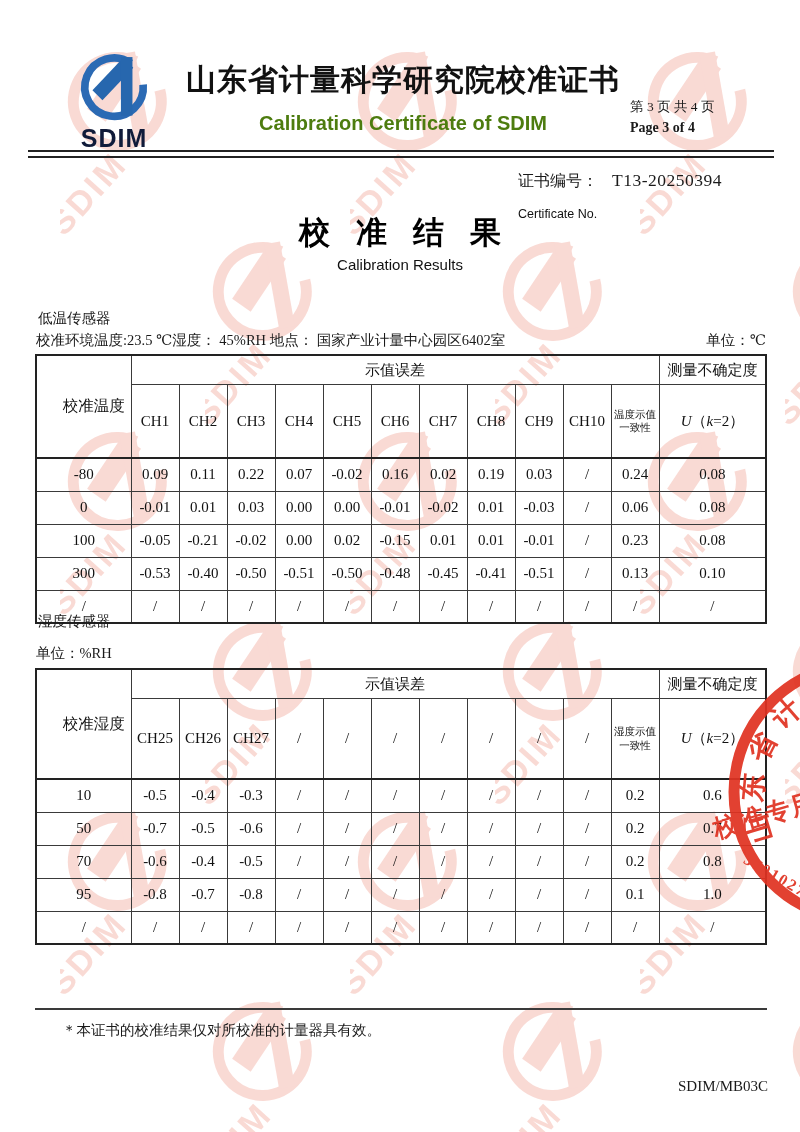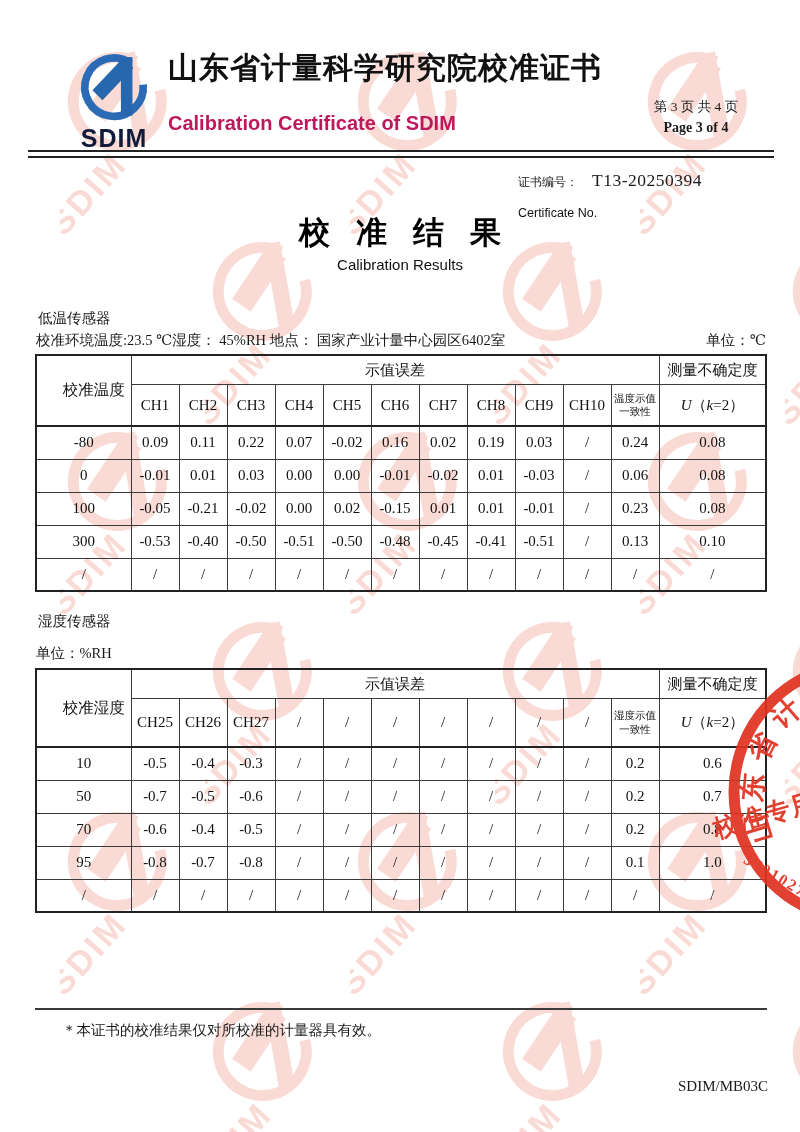--- a/index.html
+++ b/index.html
@@ -8,31 +8,31 @@
     font-family:"Liberation Serif","DejaVu Serif",serif;color:#1a1a1a;
   }
   .abs{position:absolute;}
   
   .wm{position:absolute;width:130px;height:210px;color:#e2492e;opacity:.20;z-index:0;pointer-events:none;}
   .wm-text{font-family:"Liberation Sans","DejaVu Sans",sans-serif;font-weight:bold;}
   
   .logo{left:55px;top:44px;width:118px;text-align:center;z-index:2;}
   .logo-text{font-family:"Liberation Sans","DejaVu Sans",sans-serif;font-weight:bold;font-size:25px;
     color:#101b3a;letter-spacing:1px;margin-top:-4px;}
-  .title-block{left:168px;top:48px;width:470px;text-align:left;z-index:2;}
+  .title-block{left:168px;top:60px;width:470px;text-align:center;z-index:2;}
   .title-cn{font-size:30px;font-weight:bold;letter-spacing:1px;white-space:nowrap;color:#111;}
   .title-en{font-family:"Liberation Sans","DejaVu Sans",sans-serif;font-size:20px;font-weight:bold;
-    margin-top:23px;color:#be185d;}
-  .page-info{right:24px;top:97px;width:160px;text-align:center;font-size:13.5px;line-height:1.5;z-index:2;}
+    margin-top:11px;color:#4d7c0f;}
+  .page-info{right:10px;top:97px;width:160px;font-size:13.5px;line-height:1.5;z-index:2;}
   .page-en{font-weight:bold;font-size:14px;}
   .header-rule{left:28px;right:26px;top:150px;height:4px;border-top:2px solid #222;border-bottom:2px solid #222;z-index:2;}
   
   .cert{left:518px;top:170px;z-index:2;}
   .cert-row{display:flex;align-items:baseline;}
-  .cert-label{font-size:12px;}
+  .cert-label{font-size:16px;}
   .cert-num{font-size:17.5px;margin-left:14px;letter-spacing:.5px;}
   .cert-en{font-family:"Liberation Sans","DejaVu Sans",sans-serif;font-size:12.5px;margin-top:15px;color:#111;}
   
   .rtitle{left:0;top:212px;width:100%;text-align:center;font-family:Liberation Serif, serif;
     font-size:31px;font-weight:bold;letter-spacing:26px;text-indent:26px;color:#000;z-index:2;}
   .rtitle-en{left:0;top:256px;width:100%;text-align:center;font-family:"Liberation Sans","DejaVu Sans",sans-serif;
     font-size:15px;color:#111;z-index:2;}
   
   .sec-name{left:38px;font-size:14.5px;z-index:2;}
   .envline{left:36px;width:730px;display:flex;justify-content:space-between;font-size:14.5px;z-index:2;}
@@ -44,21 +44,21 @@
   .t1{top:354px;} .t2{top:668px;}
   th,td{border:1px solid #3a3a3a;text-align:center;vertical-align:middle;padding:0;
     font-size:15px;font-weight:normal;color:#111;}
   table{border:2px solid #222;}
   thead tr.hrow1 th{height:28px;}
   .t1 thead tr.hrow2 th{height:40px;}
   .t2 thead tr.hrow2 th{height:47px;}
   thead{border-bottom:2px solid #222;}
   tbody tr{height:33px;}
   th.corner{font-size:15.5px;padding-left:20px;}
-  th.consistency{font-size:10.5px;line-height:1.25;padding:0 2px;}
+  th.consistency{font-size:10.5px;line-height:1.25;padding:16px 2px;}
   .it{font-style:italic;}
   
   .stamp{left:695px;top:650px;z-index:6;pointer-events:none;}
   
   .footer-rule{left:35px;right:33px;top:1008px;border-top:2px solid #3a3a3a;z-index:2;}
   .notes{left:62px;top:1020px;font-size:14.5px;line-height:1.45;z-index:2;}
   .form-code{right:32px;top:1078px;font-size:15px;z-index:2;}
 </style>
 </head>
 <body>

